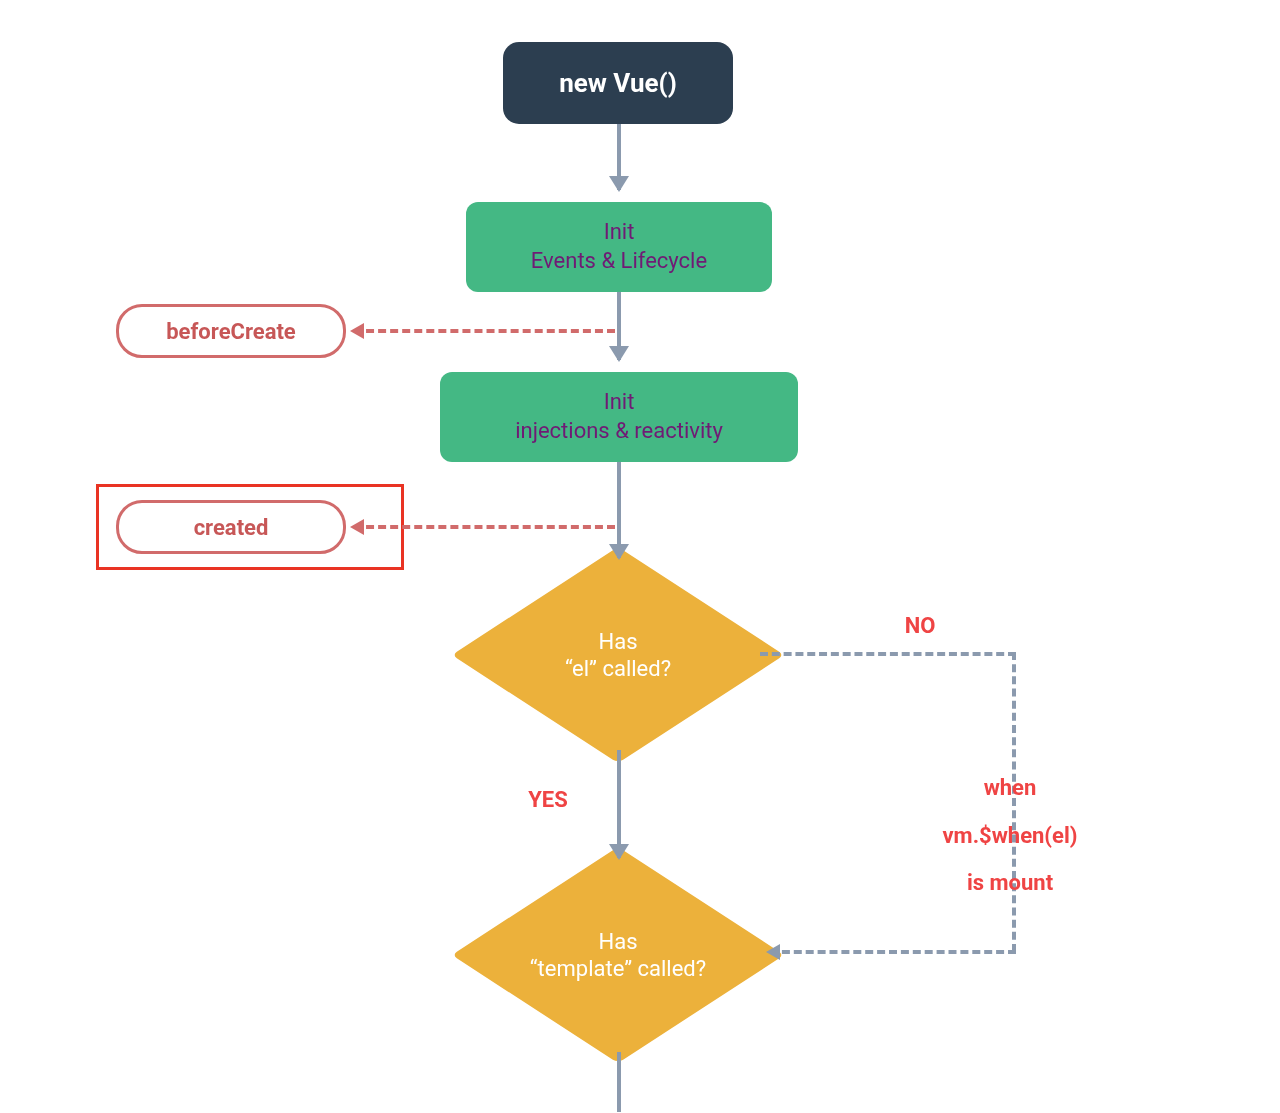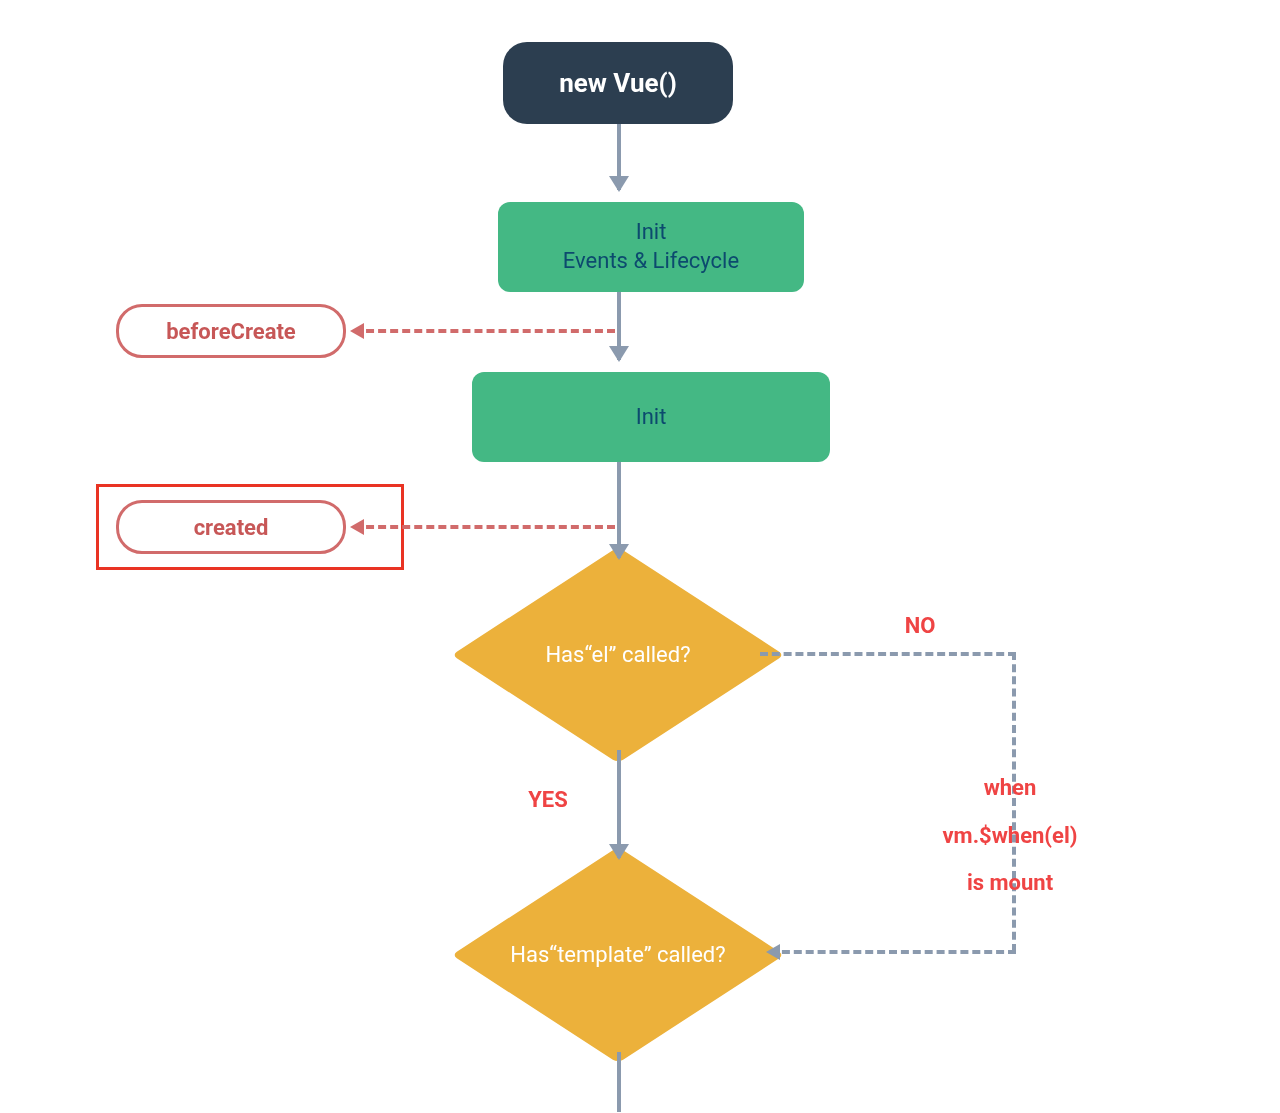--- a/index.html
+++ b/index.html
@@ -12,35 +12,34 @@
     overflow: hidden;
   }
   .diagram { position: relative; width: 100%; height: 100%; }
 
   
   .node-start {
     position: absolute;
     left: 503px; top: 42px;
     width: 230px; height: 82px;
     background: #2c3e50;
-    border-radius: 24px;
+    border-radius: 16px;
     display: flex; align-items: center; justify-content: center;
     color: #ffffff; font-size: 26px; font-weight: 700;
   }
   .node-process {
     position: absolute;
     background: #44b884;
     border-radius: 12px;
-    color: #0c4a6e;
+    color: #701a75;
     display: flex; flex-direction: column;
     align-items: center; justify-content: center;
     text-align: center;
     font-size: 22px; font-weight: 400;
     line-height: 1.3;
-    margin-left: 32px;
   }
   .proc-1 { left: 466px; top: 202px; width: 306px; height: 90px; }
   .proc-2 { left: 440px; top: 372px; width: 358px; height: 90px; }
 
   .node-hook {
     position: absolute;
     border: 3px solid #d16b6b;
     border-radius: 26px;
     background: #ffffff;
     color: #c75757;
@@ -67,21 +66,21 @@
   .diamond-shape {
     position: absolute;
     left: 50%; top: 50%;
     width: 194px; height: 194px;
     background: #ecb13b;
     transform: translate(-50%, -50%) rotate(45deg) skew(-12deg, -12deg);
     border-radius: 6px;
   }
   .diamond-text {
     position: absolute; inset: 0;
-    display: flex; flex-direction: row;
+    display: flex; flex-direction: column;
     align-items: center; justify-content: center;
     color: #ffffff; font-size: 22px; font-weight: 400;
     text-align: center; line-height: 1.25;
   }
   .dia-1 { left: 478px; top: 560px; }
   .dia-2 { left: 478px; top: 860px; }
 
   
   .arrow {
     position: absolute;
@@ -170,20 +169,21 @@
     <span>new Vue()</span>
   </div>
 
   <div class="node-process proc-1">
     <span>Init</span>
     <span>Events &amp; Lifecycle</span>
   </div>
 
   <div class="node-process proc-2">
     <span>Init</span>
+    <span>injections &amp; reactivity</span>
   </div>
 
   <div class="node-hook hook-1">
     <span>beforeCreate</span>
   </div>
 
   <div class="node-hook hook-2">
     <span>created</span>
   </div>
   <div class="highlight-box"></div>

